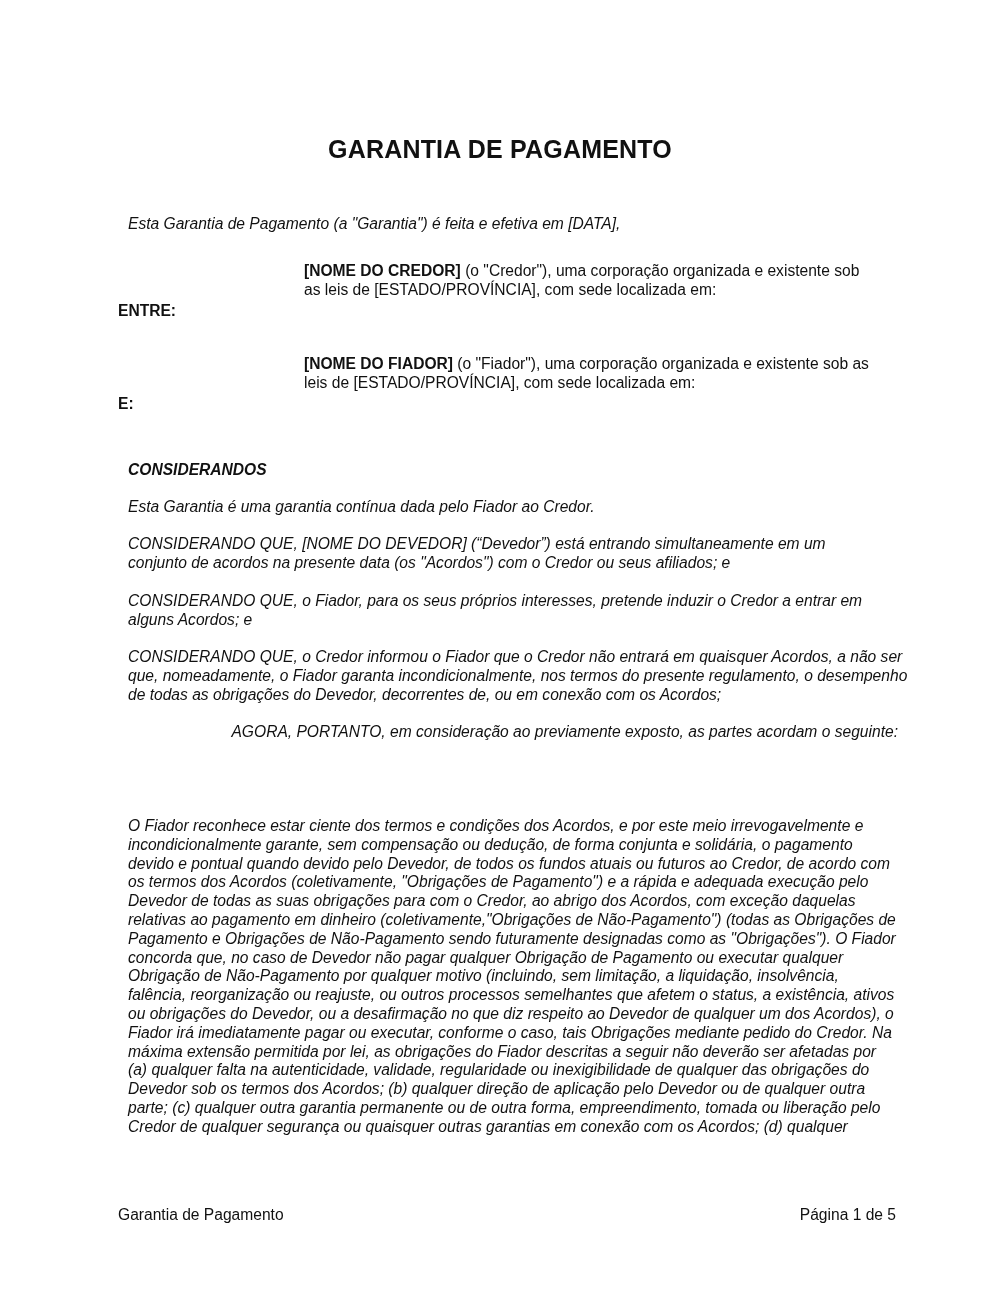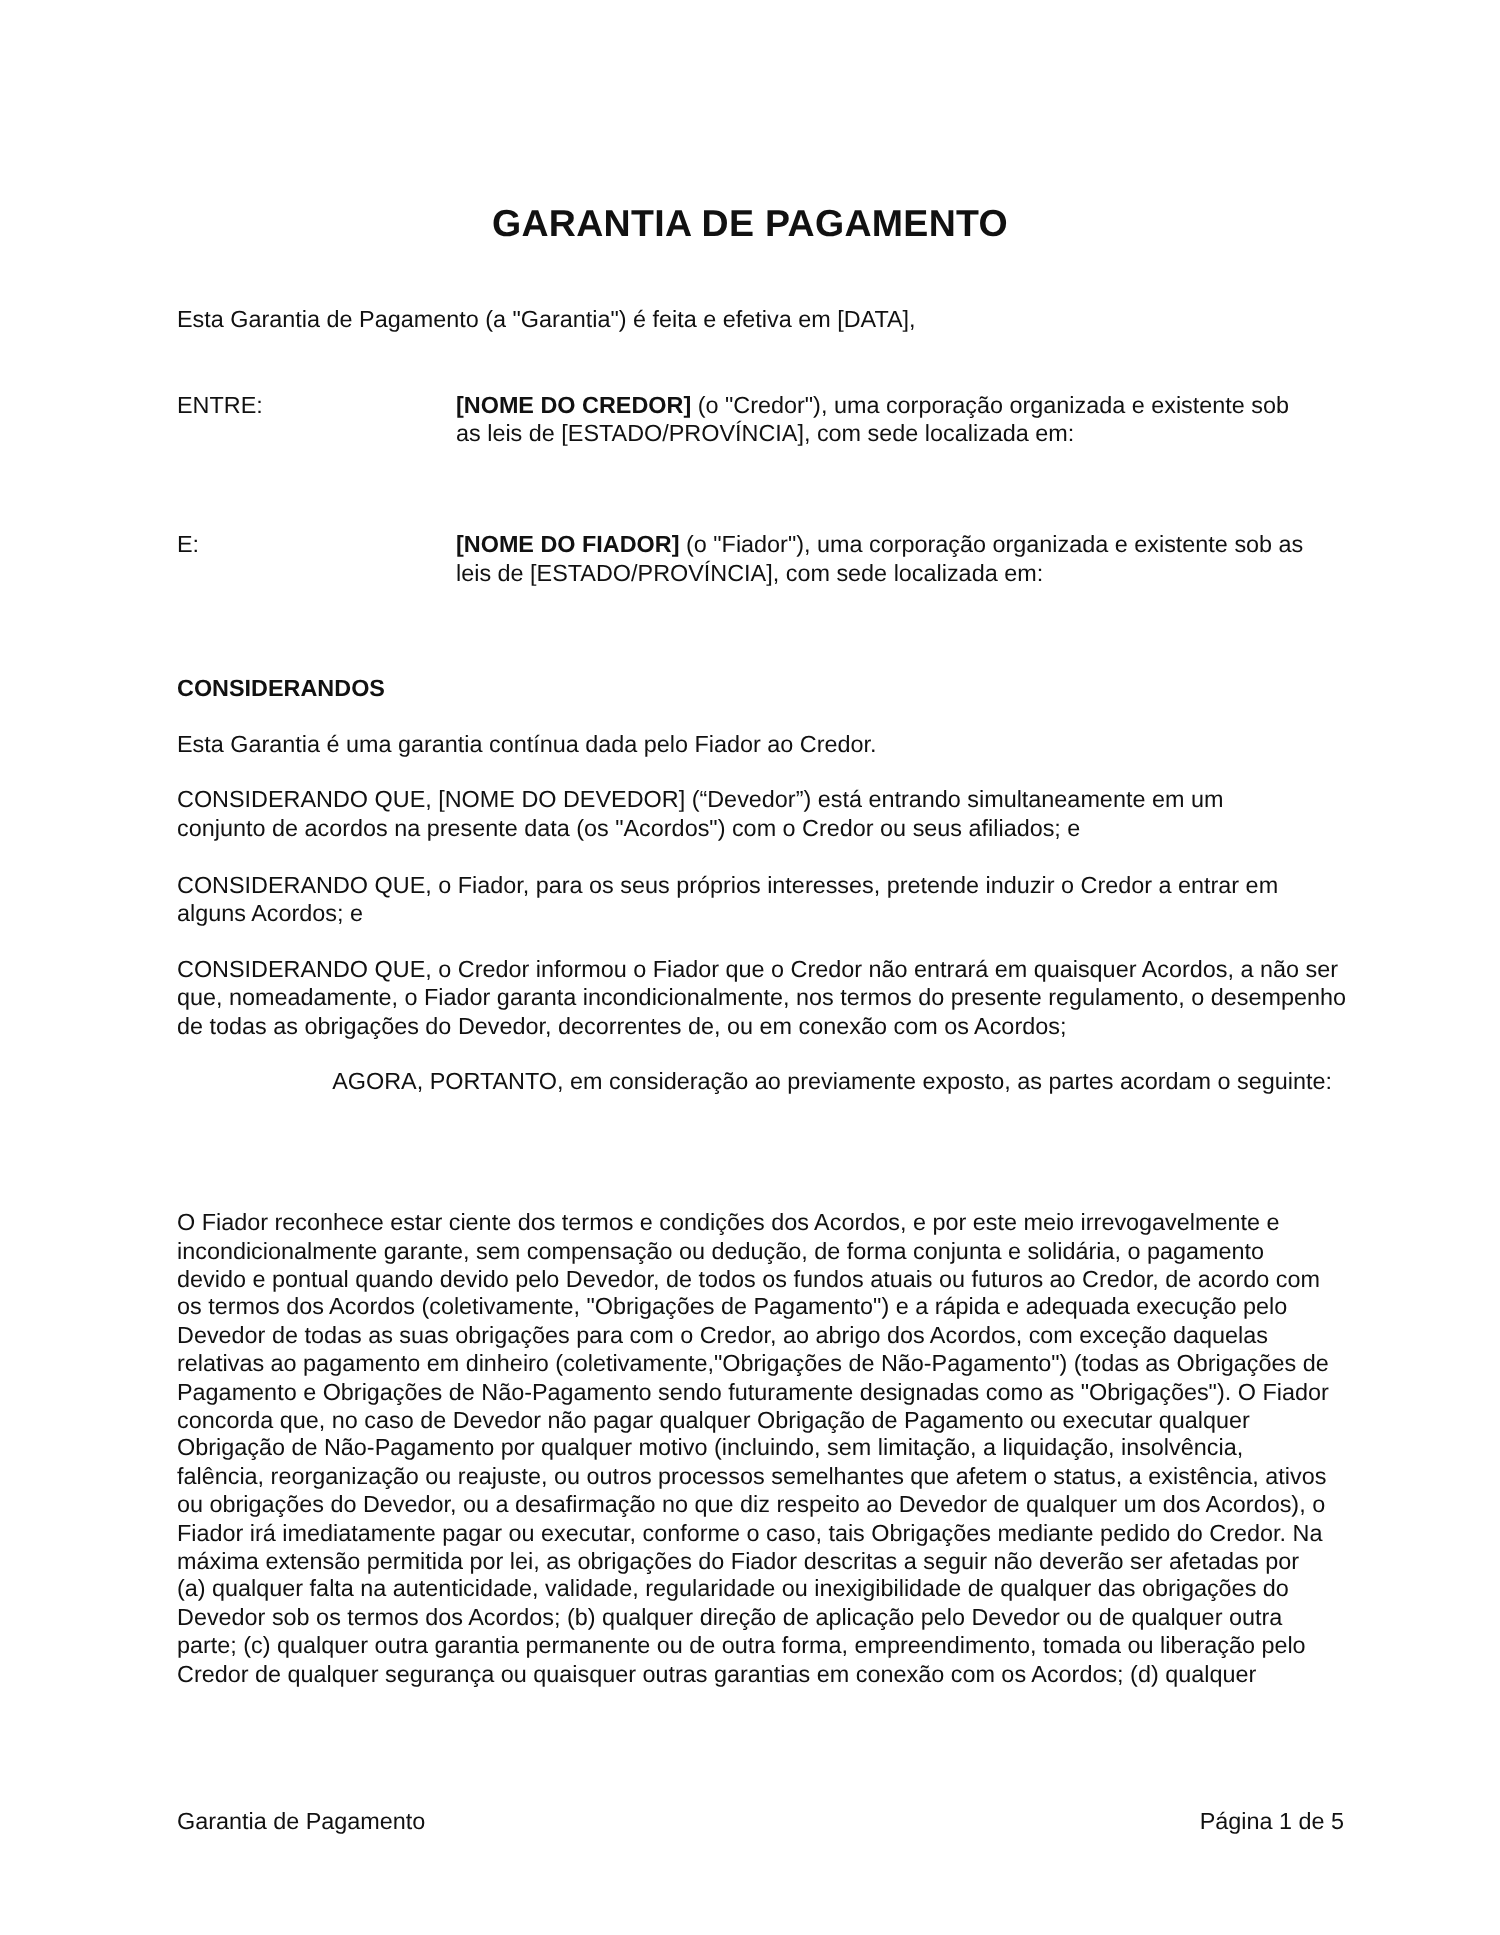--- a/index.html
+++ b/index.html
@@ -6,23 +6,23 @@
   body {
     width: 1000px; height: 1290px; position: relative; overflow: hidden;
     font-family: "Liberation Sans", sans-serif; color: #111111;
     font-size: 15.6px; line-height: 18.8px;
   }
   .page { position: absolute; left: 0; top: 0; width: 1000px; height: 1056px; }
   .title {
     position: absolute; left: 0; width: 1000px; top: 116px; text-align: center;
     font-weight: bold; font-size: 25px; line-height: 32px; letter-spacing: 0.2px;
   }
-  .abs { position: absolute; left: 118px; width: 770px; margin: 0; }
+  .abs { position: absolute; left: 118px; width: 770px; margin: 10px; font-style: italic; }
   .b { font-weight: bold; }
-  .party-label { position: absolute; left: 118px; font-weight: normal; }
+  .party-label { position: absolute; left: 118px; font-weight: bold; margin-top: 40px; }
   .party-text { position: absolute; left: 304px; width: 570px; margin: 0; }
   .section-num { display: inline-block; width: 28px; }
   .footer-left { position: absolute; left: 118px; top: 1206px; }
   .footer-right { position: absolute; right: 104px; top: 1206px; }
 </style>
 </head>
 <body>
 
 <div class="page">
 

